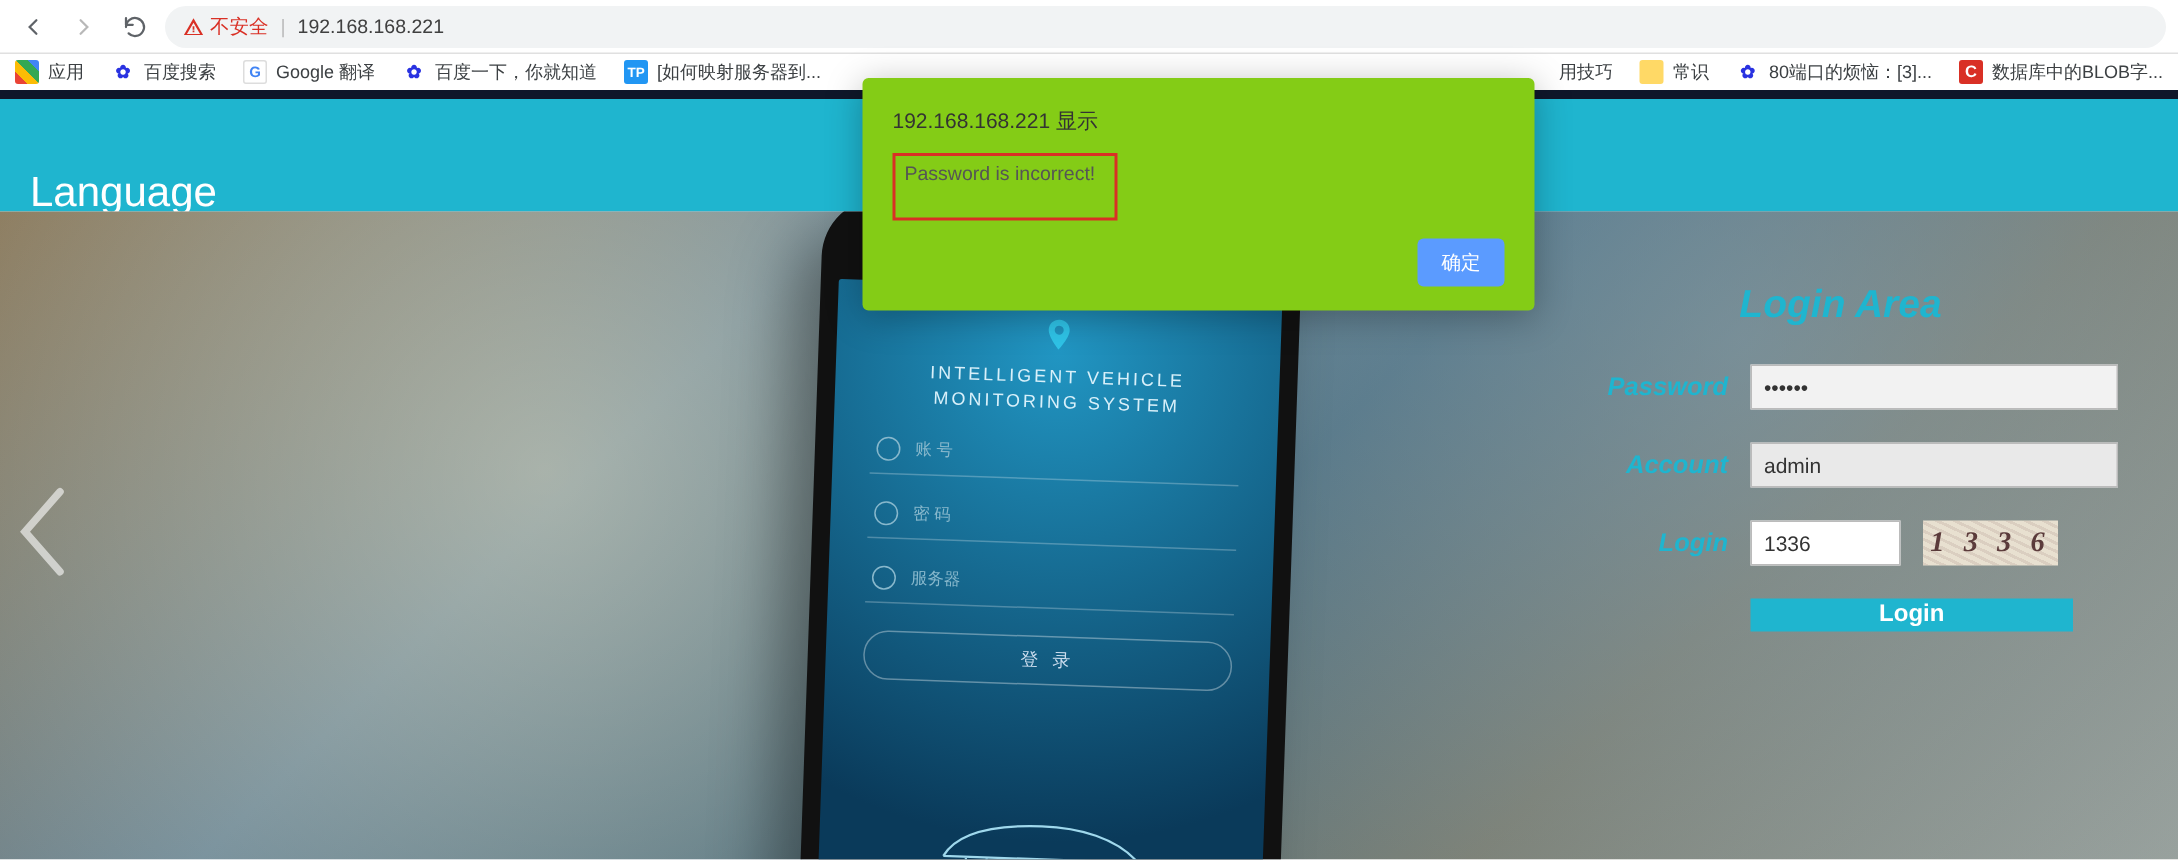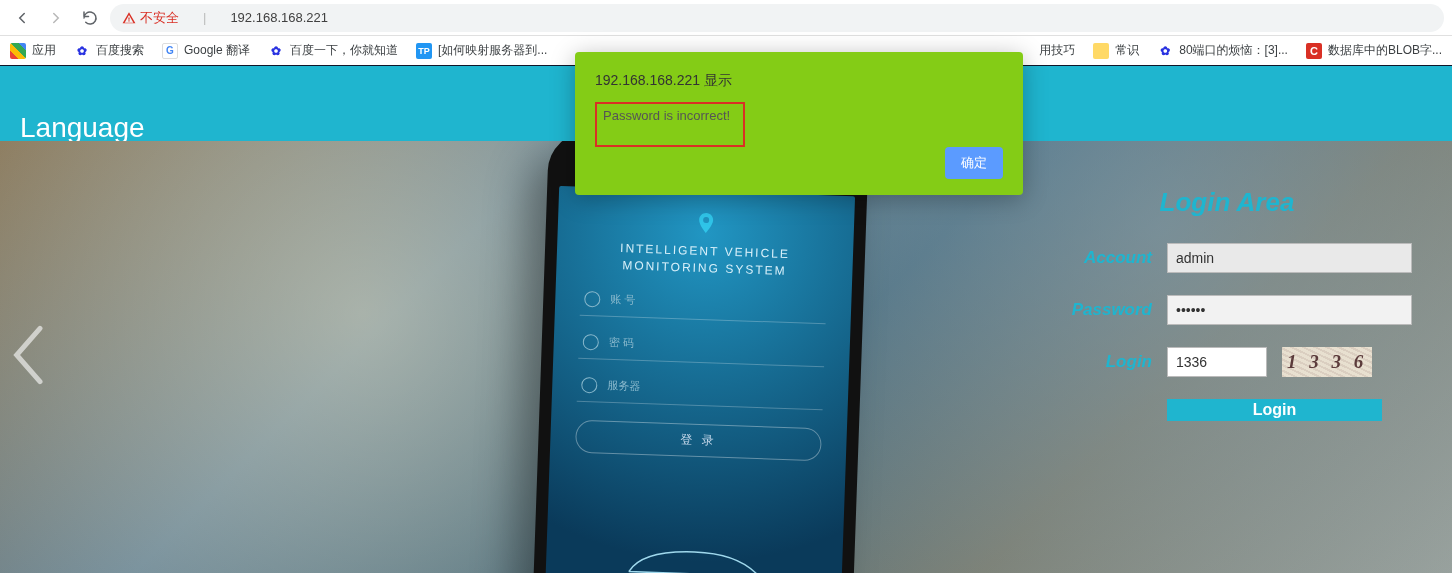--- a/index.html
+++ b/index.html
@@ -2,27 +2,27 @@
 <html><head>
 <meta charset="utf-8">
 <style>
   * { box-sizing: border-box; margin: 0; padding: 0; font-family: Arial, "Microsoft YaHei", sans-serif; }
   body { width: 1452px; height: 573px; overflow: hidden; background: #fff; position: relative; }
 
   
   .chrome-bar { height: 36px; background: #fff; display: flex; align-items: center; padding: 0 8px; gap: 6px; border-bottom: 1px solid #e0e0e0; }
   .nav-btn { width: 28px; height: 28px; display: flex; align-items: center; justify-content: center; color: #5f6368; border-radius: 50%; }
   .nav-btn svg { width: 18px; height: 18px; }
-  .addr-bar { flex: 1; height: 28px; background: #f1f3f4; border-radius: 14px; display: flex; align-items: center; padding: 0 12px; gap: 24px; font-size: 13px; color: #5f6368; }
+  .addr-bar { flex: 1; height: 28px; background: #f1f3f4; border-radius: 14px; display: flex; align-items: center; padding: 0 12px; gap: 8px; font-size: 13px; color: #5f6368; }
   .addr-warn { display: flex; align-items: center; gap: 4px; color: #d93025; font-size: 13px; }
   .addr-warn svg { width: 14px; height: 14px; fill: #d93025; }
   .addr-sep { color: #bbb; }
   .addr-url { color: #404040; }
 
-  .bookmarks-bar { height: 30px; background: #fff; display: flex; align-items: center; padding: 0 10px; gap: 18px; font-size: 12px; color: #3c4043; border-bottom: 1px solid #0f172a; }
+  .bookmarks-bar { height: 30px; background: #fff; display: flex; align-items: center; padding: 0 10px; gap: 18px; font-size: 12px; color: #3c4043; border-bottom: 6px solid #0f172a; }
   .bm-item { display: flex; align-items: center; gap: 6px; white-space: nowrap; }
   .bm-icon { width: 16px; height: 16px; border-radius: 2px; display: inline-flex; align-items: center; justify-content: center; }
   .bm-apps { background: linear-gradient(45deg,#ea4335 25%,#fbbc05 25% 50%,#34a853 50% 75%,#4285f4 75%); }
   .bm-baidu { color:#2932e1; font-weight:bold; font-size:12px; }
   .bm-google { background:#fff; border:1px solid #ddd; color:#4285f4; font-size:10px; font-weight:bold; }
   .bm-blue { background:#2196f3; color:#fff; font-size:9px; font-weight:bold; }
   .bm-yellow { background:#ffd966; }
   .bm-red { background:#d93025; color:#fff; font-size:11px; font-weight:bold; }
 
   
@@ -59,21 +59,21 @@
   .captcha { width:90px; height:30px; background:#e8e0d0; display:flex; align-items:center; justify-content:center; font-family: serif; font-size:19px; letter-spacing:4px; color:#5a3a3a; font-weight:bold; font-style:italic; position:relative; overflow:hidden; }
   .captcha::after { content:""; position:absolute; inset:0; background: repeating-linear-gradient(25deg, rgba(120,80,80,0.12) 0 2px, transparent 2px 5px); }
   .login-btn { margin-left:125px; width:215px; height:22px; background:#1fb5cf; color:#fff; border:none; font-size:16px; font-weight:bold; display:flex; align-items:center; justify-content:center; cursor:pointer; }
 
   
   .tooltip { position:absolute; left:712px; top:352px; background:#fff; border:1px solid #888; padding:4px 10px; font-size:13px; color:#222; box-shadow:1px 1px 3px rgba(0,0,0,0.2); z-index:50; }
 
   
   .alert-shadow { position:absolute; left:575px; top:52px; width:448px; background:#84cc16; border-radius:4px; box-shadow:0 4px 24px rgba(0,0,0,0.28); padding:20px 20px 16px 20px; z-index:100; }
   .alert-title { font-size:14px; color:#333; margin-bottom:12px; }
-  .alert-msg-box { border:2px solid #d93025; padding:4px 6px 22px 6px; margin-bottom:0; display:inline-block; min-width:150px; }
+  .alert-msg-box { border:2px solid #d93025; padding:4px 6px 22px 6px; margin-bottom:12px; display:inline-block; min-width:150px; }
   .alert-msg { font-size:13px; color:#555; }
   .alert-actions { display:flex; justify-content:flex-end; }
   .alert-ok { background:#5b9bff; color:#fff; border:none; border-radius:4px; padding:7px 16px; font-size:13px; cursor:pointer; }
 </style>
 </head>
 <body>
 
 <div class="chrome-bar">
   <div class="nav-btn">
     <svg viewBox="0 0 24 24">
@@ -180,26 +180,26 @@
         <svg viewBox="0 0 140 40">
             <path d="M5 30c10-18 40-22 65-22s50 6 65 22M20 30c0 4 3 6 7 6s7-2 7-6M106 30c0 4 3 6 7 6s7-2 7-6M5 30h130"></path>
           </svg>
       </div>
     </div>
   </div>
 
   <div class="login-panel">
     <div class="login-title">Login Area</div>
     <div class="login-row">
+      <div class="login-label">Password</div>
+      <input class="login-input dim" type="text" value="••••••" style="">
+    </div>
+    <div class="login-row">
       <div class="login-label">Account</div>
       <input class="login-input" value="admin" style="">
-    </div>
-    <div class="login-row">
-      <div class="login-label">Password</div>
-      <input class="login-input dim" type="text" value="••••••" style="">
     </div>
     <div class="login-row code-row">
       <div class="login-label">Login</div>
       <input class="login-input" value="1336" style="">
       <div class="captcha">1 3 3 6</div>
     </div>
     <button class="login-btn">Login</button>
   </div>
 
 </div>

